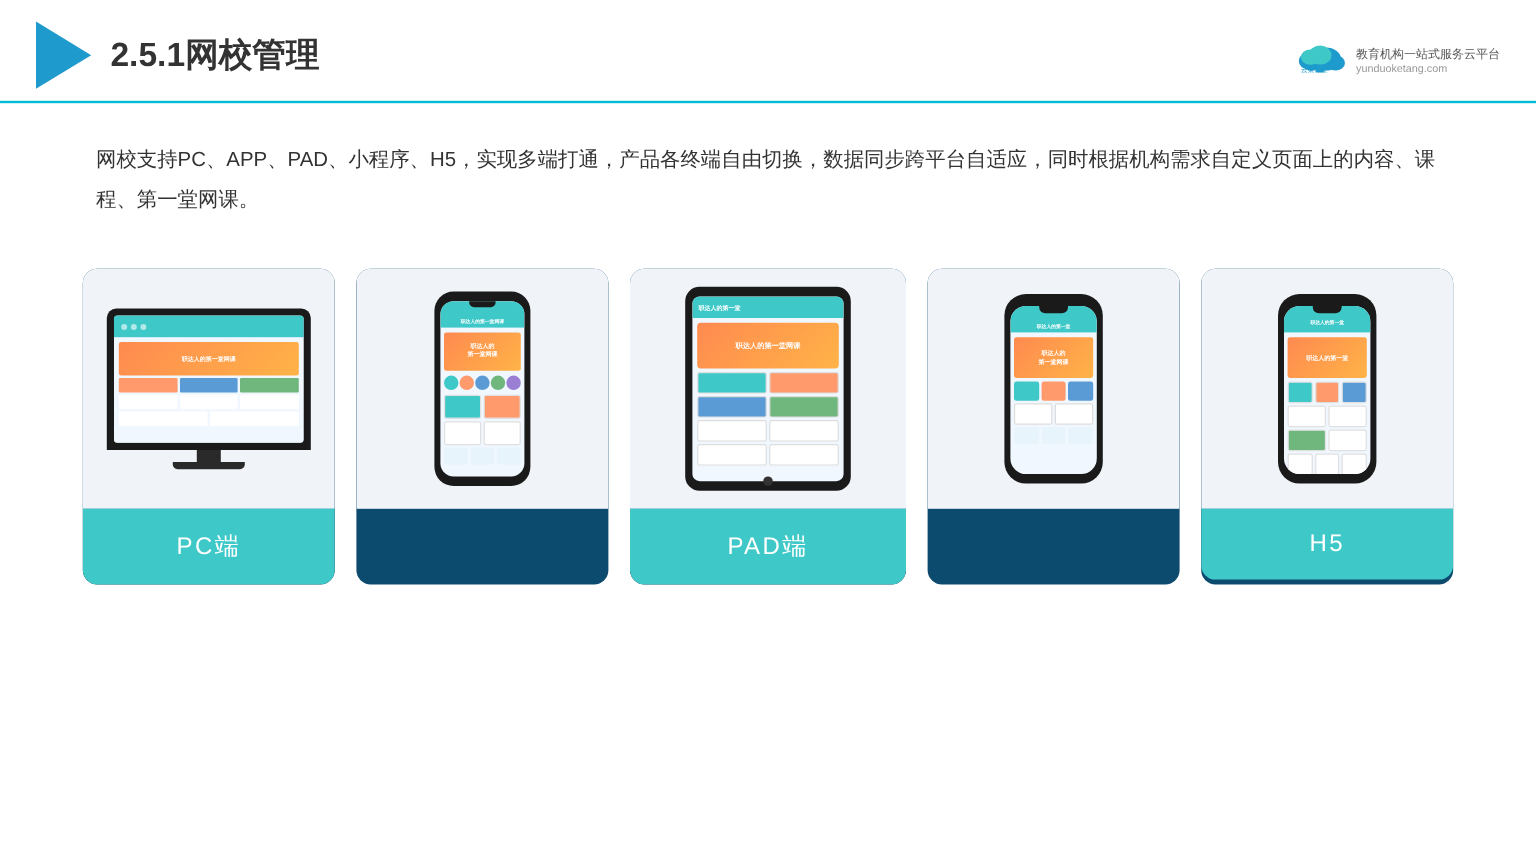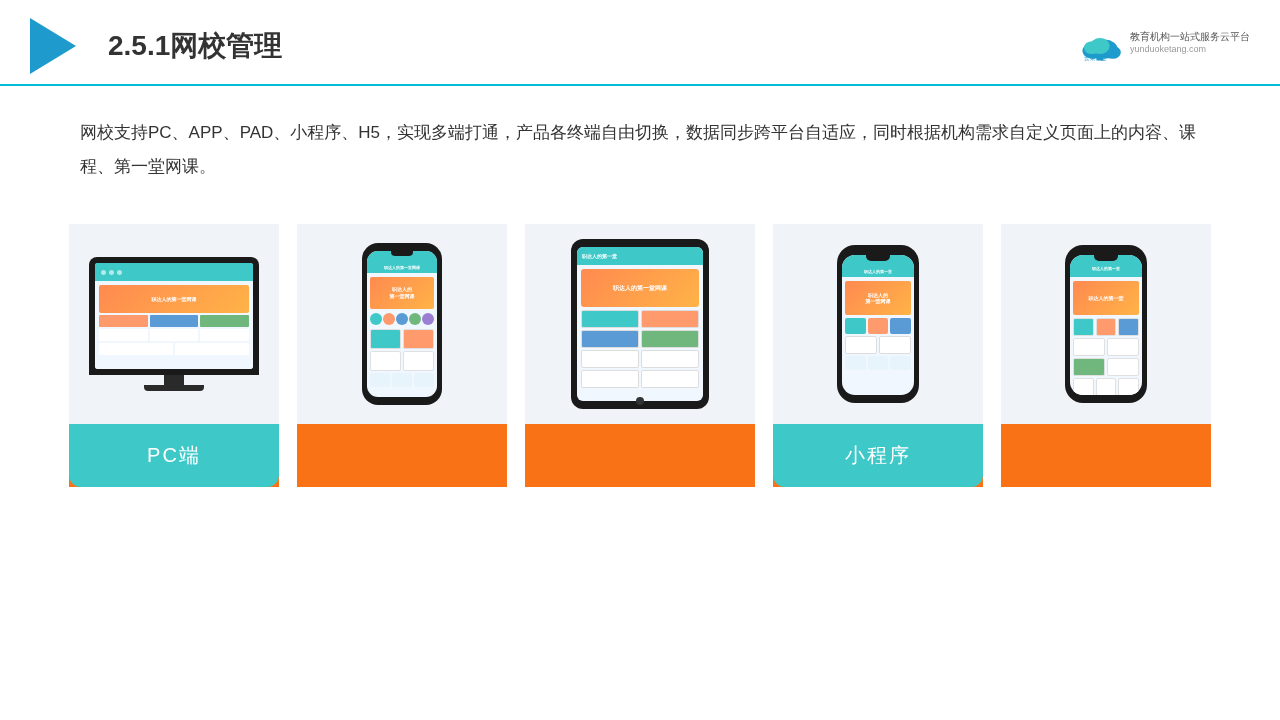--- a/index.html
+++ b/index.html
@@ -16,42 +16,42 @@
     .header {
       display: flex;
       align-items: center;
       justify-content: space-between;
       padding: 18px 30px 10px 30px;
       border-bottom: 2px solid #00bcd4;
     }
     .header-left {
       display: flex;
       align-items: center;
-      gap: 32px;
+      gap: 16px;
     }
     .logo-triangle {
       width: 0;
       height: 0;
       border-top: 28px solid transparent;
       border-bottom: 28px solid transparent;
       border-left: 46px solid #1e9bcc;
     }
     .page-title {
       font-size: 28px;
       font-weight: bold;
       color: #333;
     }
     .header-right {
       display: flex;
       align-items: center;
       gap: 8px;
     }
     .brand-logo {
       display: flex;
-      align-items: flex-start;
+      align-items: flex-end;
       gap: 6px;
     }
     .cloud-icon {
       width: 48px;
       height: 32px;
     }
     .brand-text {
       display: flex;
       flex-direction: column;
       align-items: flex-start;
@@ -71,22 +71,22 @@
 
     
     .cards-section {
       display: flex;
       gap: 18px;
       padding: 20px 60px;
       justify-content: center;
       margin-top: 10px;
     }
     .card {
-      background: #f97316;
-      border-radius: 0;
+      background: #0c4a6e;
+      border-radius: 12px;
       width: 210px;
       display: flex;
       flex-direction: column;
       align-items: flex-end;
       overflow: hidden;
     }
     .card-image-area {
       width: 100%;
       height: 200px;
       display: flex;
@@ -612,20 +612,21 @@
               <div class="tablet-grid-item green"></div>
               <div class="tablet-grid-item"></div>
               <div class="tablet-grid-item"></div>
               <div class="tablet-grid-item"></div>
               <div class="tablet-grid-item"></div>
             </div>
           </div>
         </div>
       </div>
     </div>
+    <div class="card-label">PAD端</div>
   </div>
 
   <div class="card">
     <div class="card-image-area">
       <div class="mini-phone-frame">
         <div class="mini-phone-notch"></div>
         <div class="mini-phone-screen">
           <div style="width:100%;height:22px;background:#3fc8c8;display:flex;align-items:flex-end;justify-content:center;padding-bottom:3px;">
             <span style="font-size:4px;color:white;font-weight:bold;">职达人的第一堂</span>
           </div>
@@ -644,21 +645,20 @@
             </div>
             <div style="display:flex;gap:2px;">
               <div style="flex:1;height:14px;background:#e8f4fb;border-radius:2px;"></div>
               <div style="flex:1;height:14px;background:#e8f4fb;border-radius:2px;"></div>
               <div style="flex:1;height:14px;background:#e8f4fb;border-radius:2px;"></div>
             </div>
           </div>
         </div>
       </div>
     </div>
-    <div class="card-label">小程序</div>
   </div>
 
   <div class="card">
     <div class="card-image-area">
       <div class="h5-phone-frame">
         <div class="h5-phone-notch"></div>
         <div class="h5-phone-screen">
           <div class="h5-screen-header">
             <span style="font-size:4px;color:white;font-weight:bold;padding-bottom:3px;">职达人的第一堂</span>
           </div>
@@ -681,15 +681,16 @@
             </div>
             <div class="h5-row">
               <div class="h5-item"></div>
               <div class="h5-item"></div>
               <div class="h5-item"></div>
             </div>
           </div>
         </div>
       </div>
     </div>
+    <div class="card-label">H5</div>
   </div>
 
 </div>
 
 </body></html>

